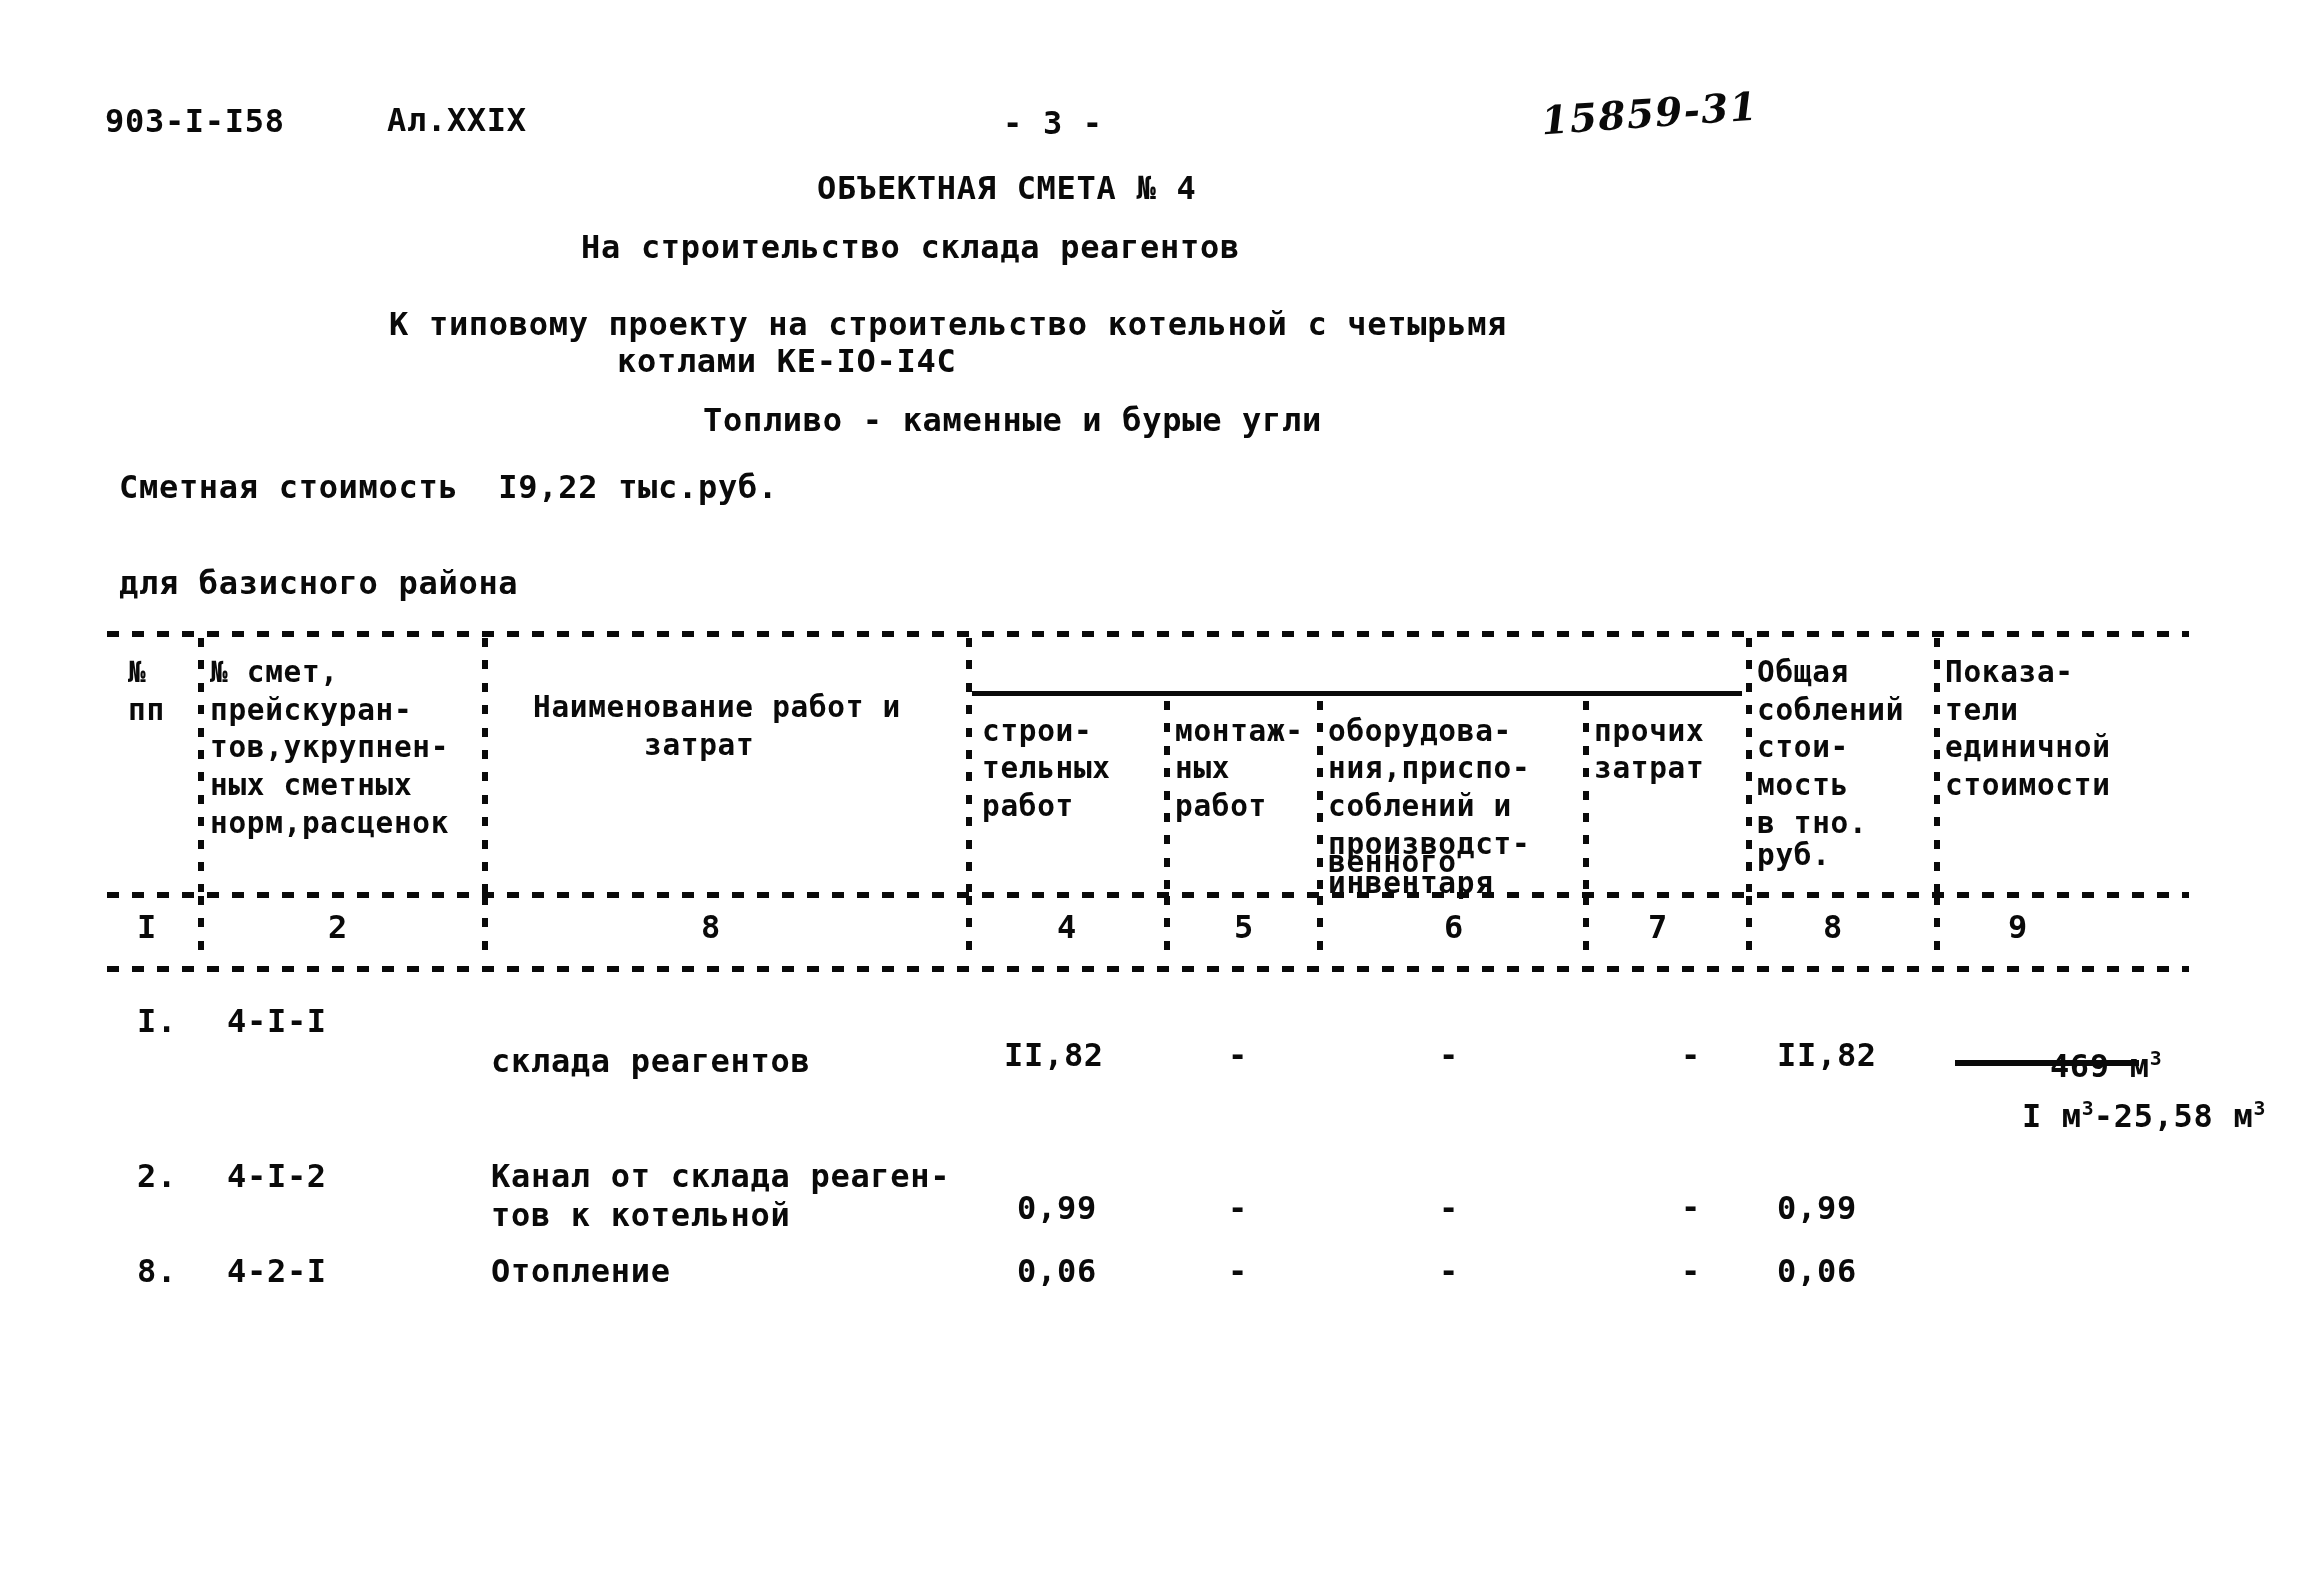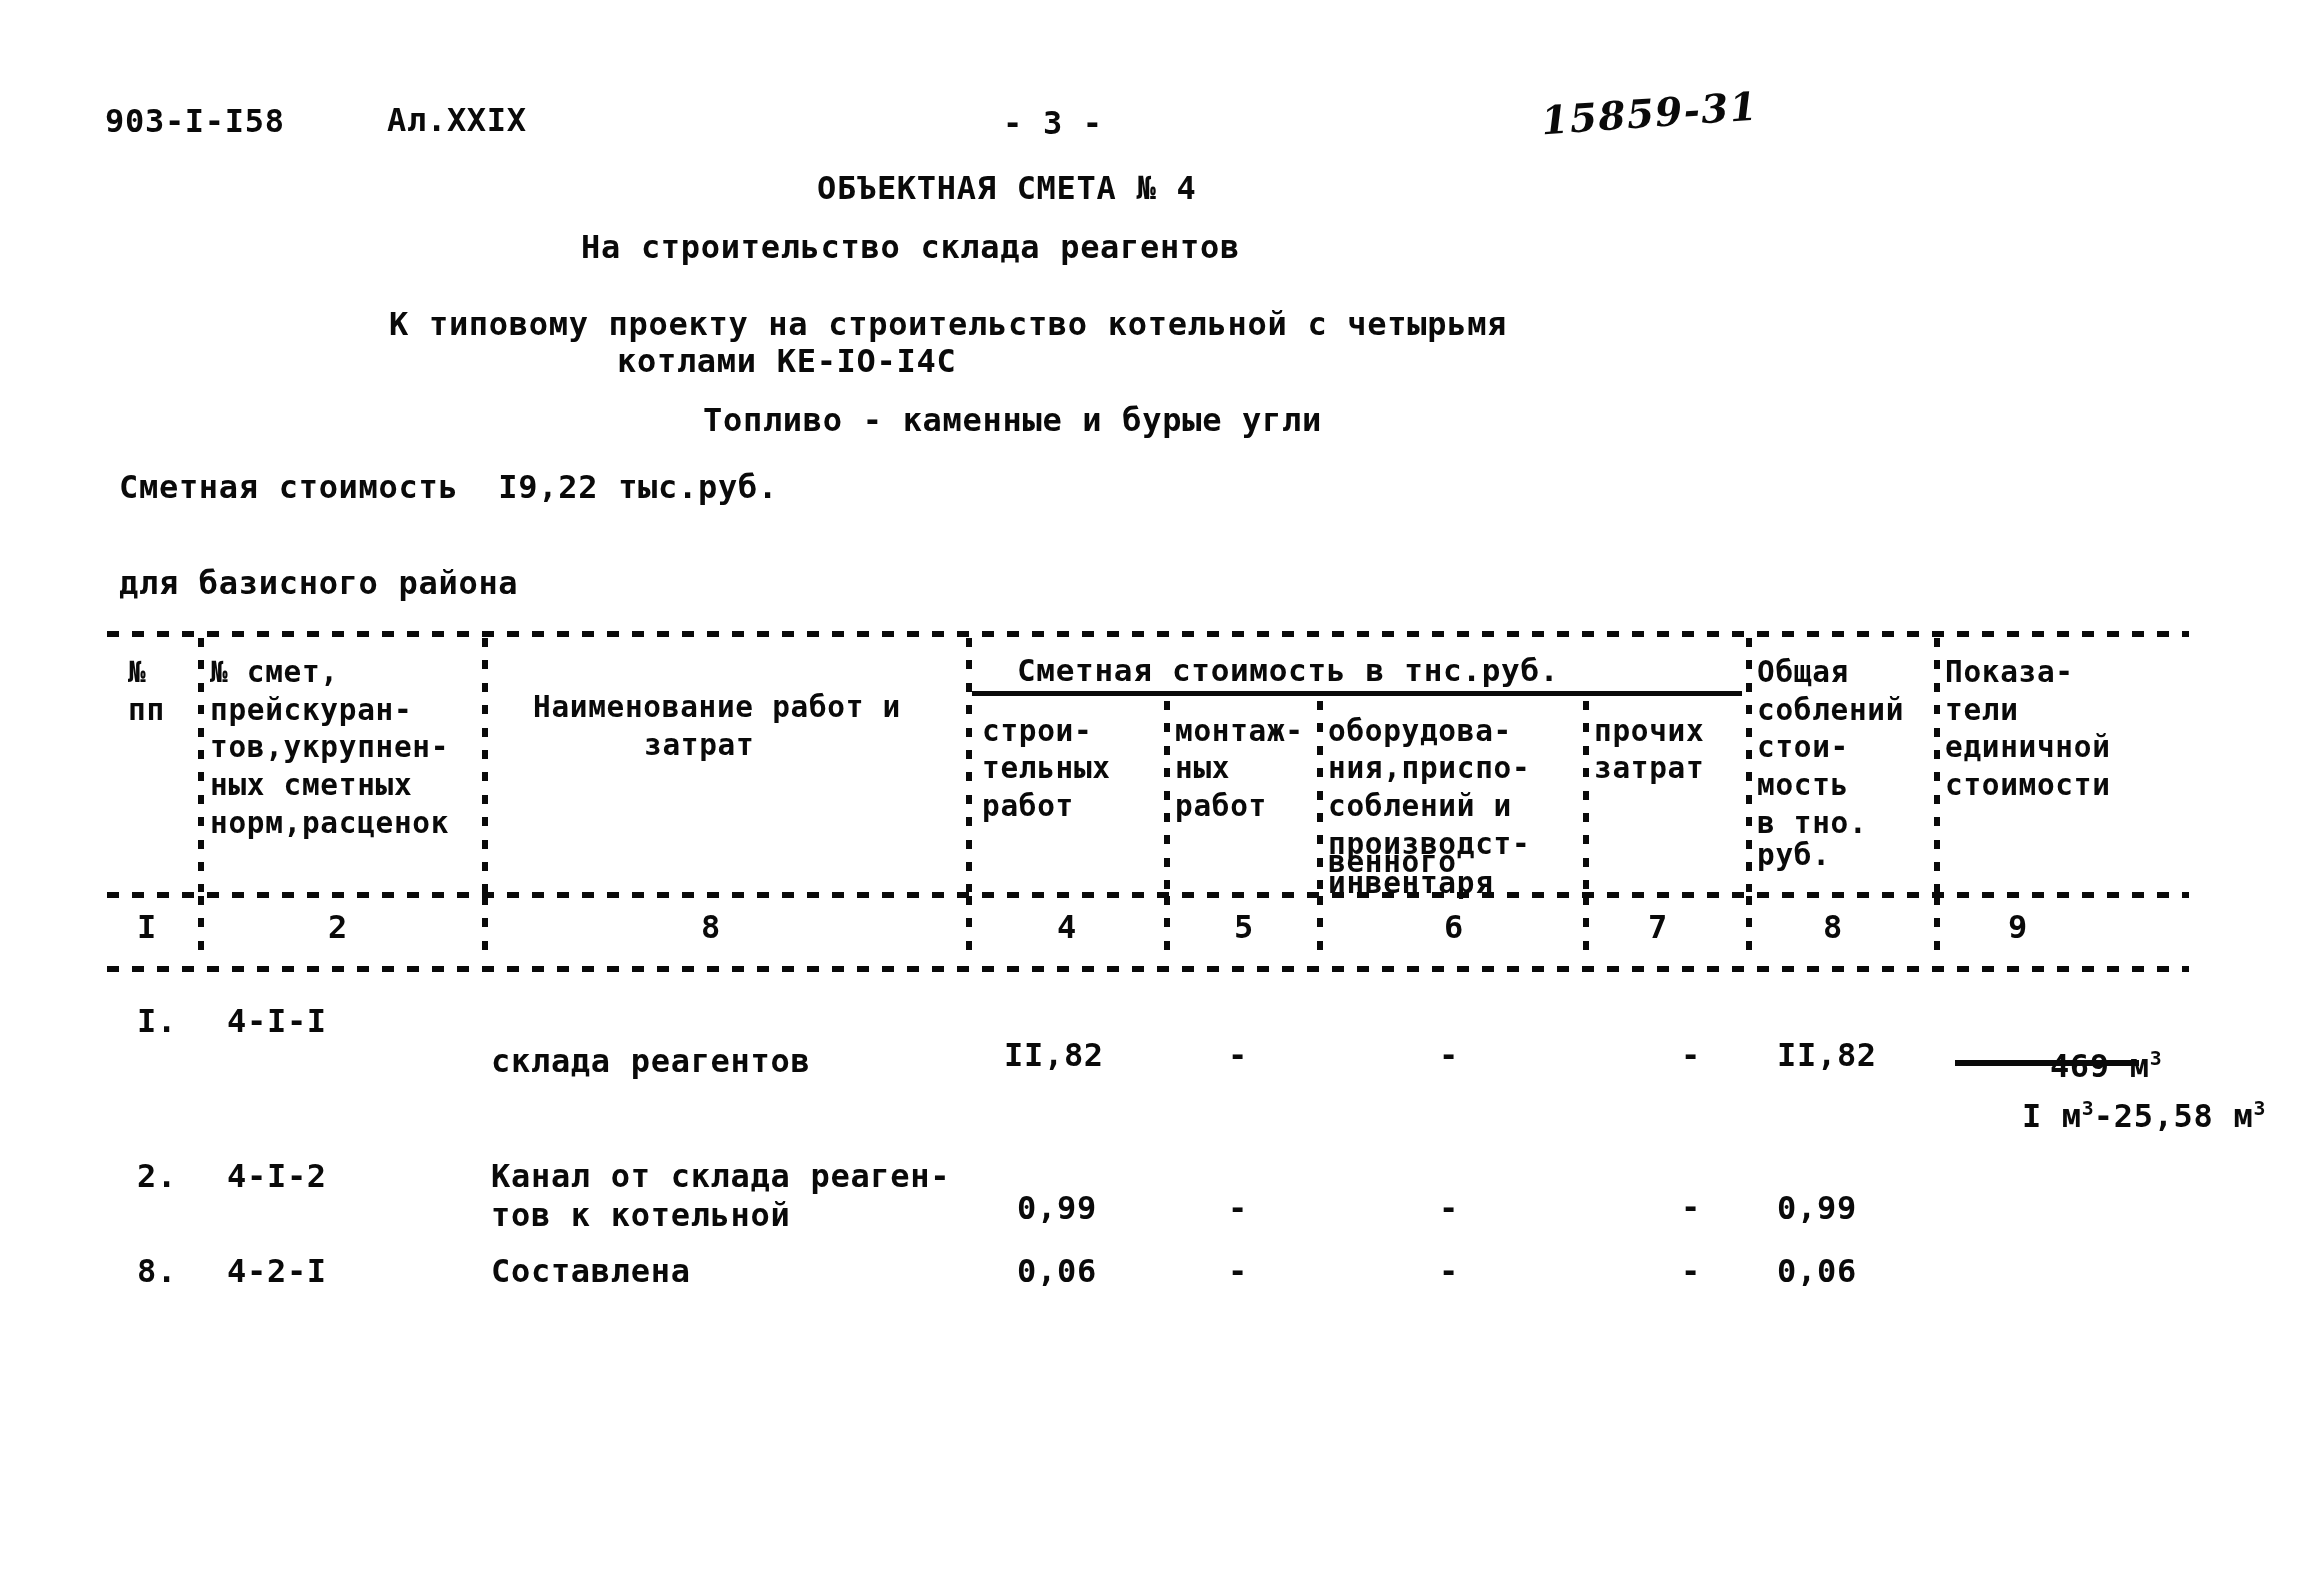--- a/index.html
+++ b/index.html
@@ -127,21 +127,20 @@
 
   <div class="vdash" style="left:198px; top:896px; height:67px;"></div>
   <div class="vdash" style="left:482px; top:896px; height:67px;"></div>
   <div class="vdash" style="left:966px; top:896px; height:67px;"></div>
   <div class="vdash" style="left:1164px; top:896px; height:67px;"></div>
   <div class="vdash" style="left:1317px; top:896px; height:67px;"></div>
   <div class="vdash" style="left:1583px; top:896px; height:67px;"></div>
   <div class="vdash" style="left:1746px; top:896px; height:67px;"></div>
   <div class="vdash" style="left:1934px; top:896px; height:67px;"></div>
 
-  <span class="tw s44" style="left:1017px; top:655px;">Сметная стоимость в тнс.руб.</span>
   <div class="hsolid" style="left:972px; top:691px; width:770px;"></div>
 
   <span class="tw s42" style="left:128px; top:658px;">№</span>
   <span class="tw s42" style="left:128px; top:696px;">пп</span>
 
   <span class="tw s42" style="left:210px; top:658px;">№ смет,</span>
   <span class="tw s42" style="left:210px; top:696px;">прейскуран-</span>
   <span class="tw s42" style="left:210px; top:733px;">тов,укрупнен-</span>
   <span class="tw s42" style="left:210px; top:771px;">ных сметных</span>
   <span class="tw s42" style="left:210px; top:809px;">норм,расценок</span>
@@ -211,21 +210,21 @@
   <span class="tw s46" style="left:491px; top:1160px;">Канал от склада реаген-</span>
   <span class="tw s46" style="left:491px; top:1199px;">тов к котельной</span>
   <span class="tw s46" style="left:1017px; top:1192px;">0,99</span>
   <span class="tw s46" style="left:1228px; top:1192px;">-</span>
   <span class="tw s46" style="left:1439px; top:1192px;">-</span>
   <span class="tw s46" style="left:1681px; top:1191px;">-</span>
   <span class="tw s46" style="left:1777px; top:1192px;">0,99</span>
 
   <span class="tw s46" style="left:137px; top:1255px;">8.</span>
   <span class="tw s46" style="left:227px; top:1255px;">4-2-I</span>
-  <span class="tw s46" style="left:491px; top:1255px;">Составлена</span>
+  <span class="tw s46" style="left:491px; top:1255px;">Отопление</span>
   <span class="tw s46" style="left:491px; top:1294px;"></span>
   <span class="tw s46" style="left:1017px; top:1255px;">0,06</span>
   <span class="tw s46" style="left:1228px; top:1255px;">-</span>
   <span class="tw s46" style="left:1439px; top:1255px;">-</span>
   <span class="tw s46" style="left:1681px; top:1255px;">-</span>
   <span class="tw s46" style="left:1777px; top:1255px;">0,06</span>
 
 </div>
 
 

